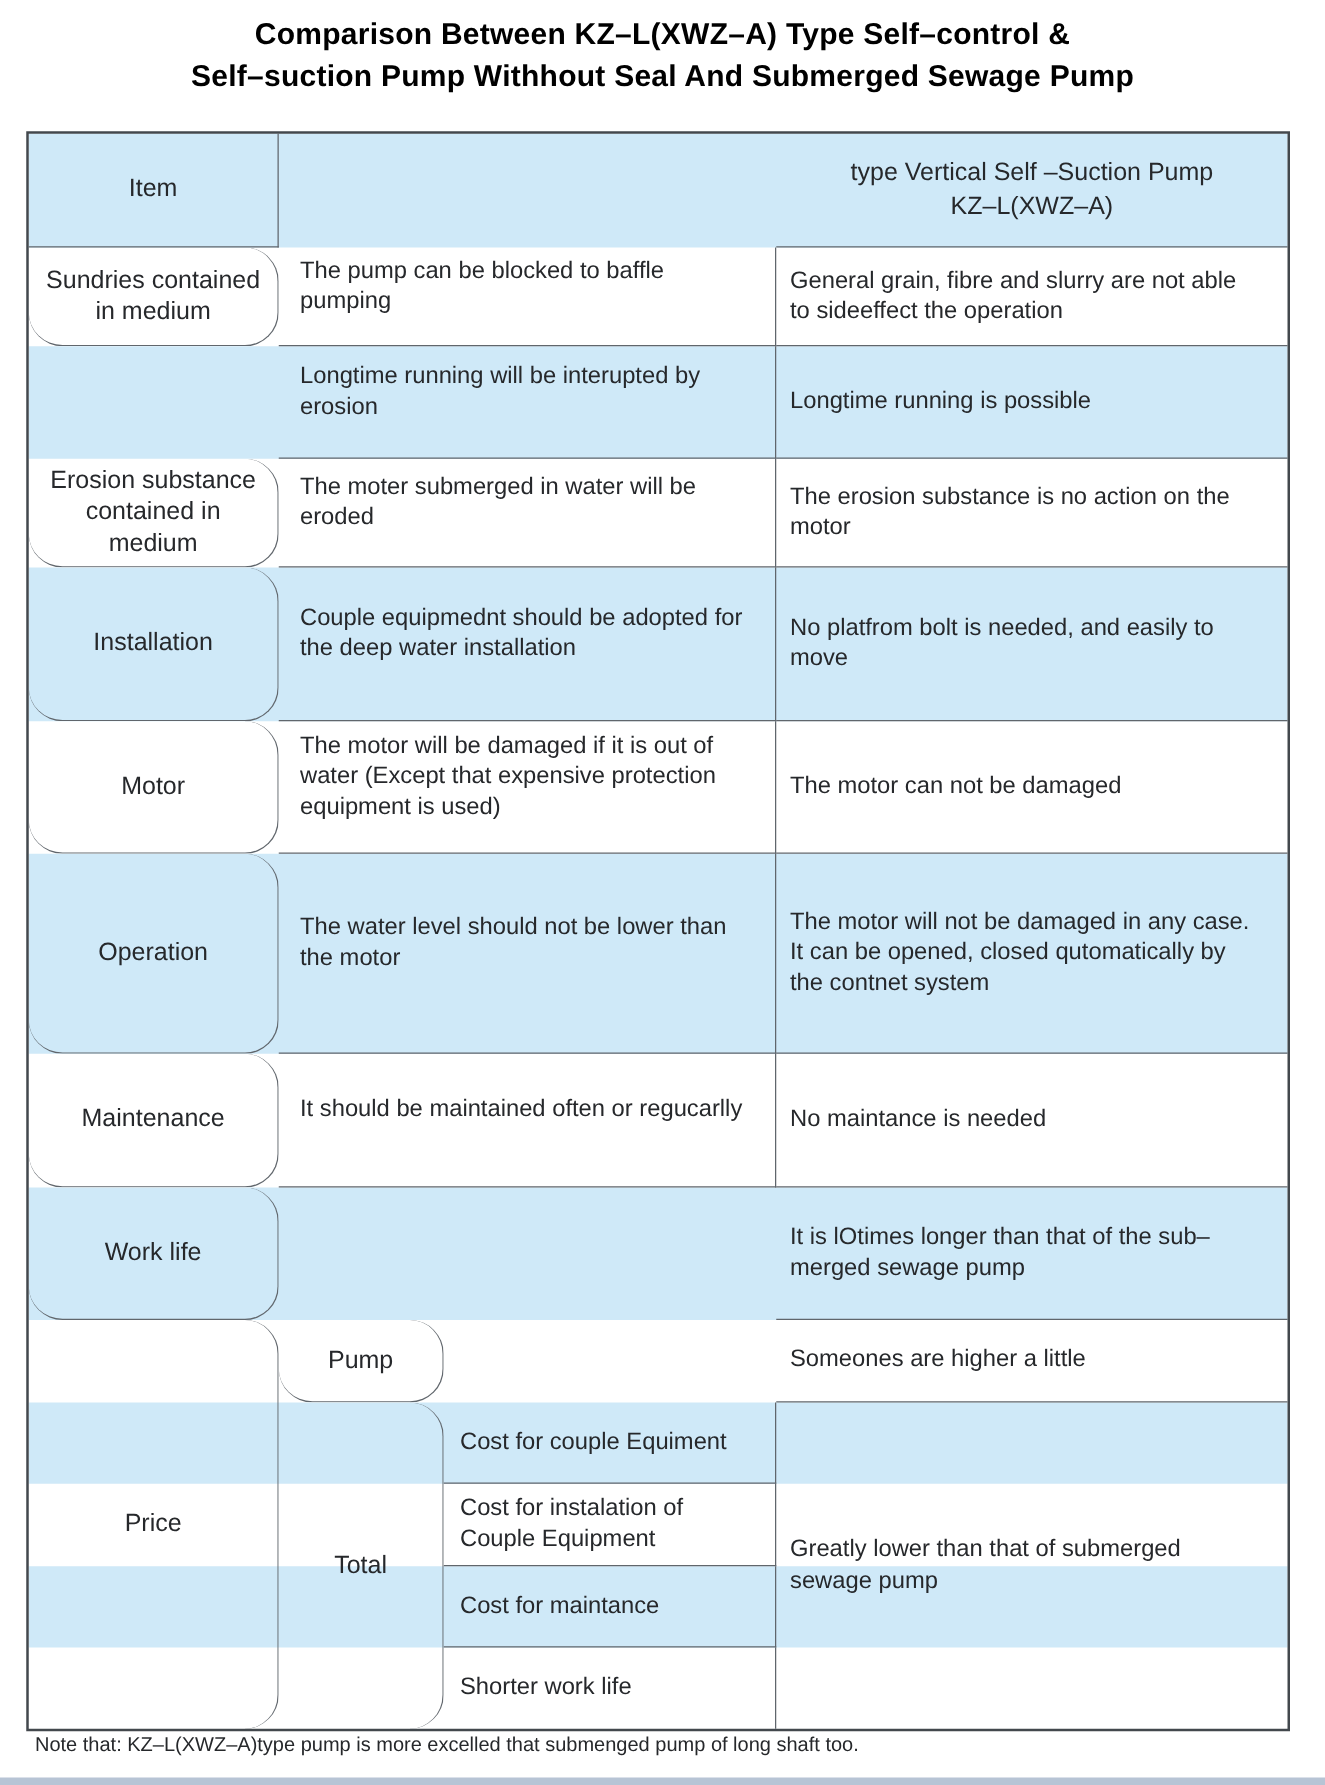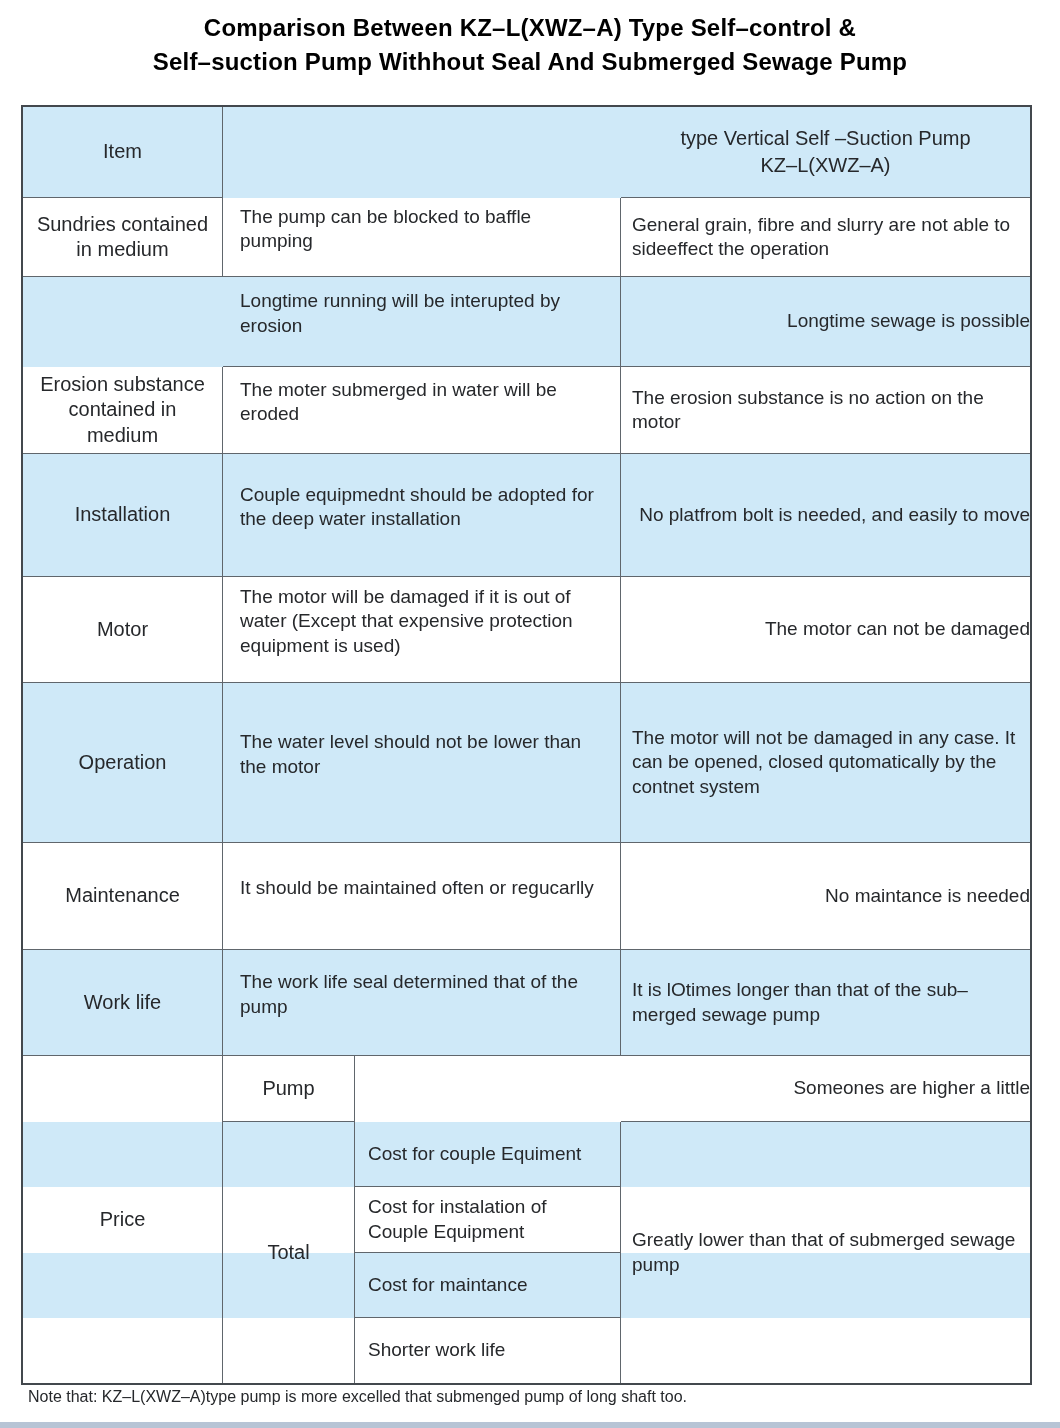--- a/index.html
+++ b/index.html
@@ -22,24 +22,24 @@
        grid-template-columns:200px 132px 266px 409px;
        grid-template-rows:91px 79px 90px 87px 123px 106px 160px 107px 106px 66px 65px 66px 65px 65px;}
   .tbl-frame{position:absolute;left:21px;top:105px;width:1007px;height:1276px;
              border:2px solid var(--line-outer);box-sizing:content-box;pointer-events:none;}
 
   .stripe{background:var(--stripe-blue);}
   .c{position:relative;display:flex;align-items:center;box-sizing:border-box;
      font-size:19px;line-height:1.27;color:var(--text);background:transparent;}
   .center{justify-content:center;text-align:center;padding:0 8px;}
   .hdr{font-size:20px;}
-  .item{font-size:20px;}
+  .item{font-size:20px;border-radius:27px;}
   .pad2{padding:0 18px 16px 17px;}
   .pad2b{padding:0 10px 0 13px;}
-  .pad3{padding:0 0 0 11px;justify-content:flex-end;}
+  .pad3{padding:0 24px 0 11px;}
   .br{border-right:1px solid var(--line-inner);}
   .bb{border-bottom:1px solid var(--line-inner);}
   .stack div{line-height:1.35;}
 
   .note{position:absolute;left:28px;top:1388px;font-size:16px;color:var(--text);}
   .bottom-bar{position:absolute;left:0;bottom:0;width:100%;height:6px;background:var(--bottom-bar);}
 </style>
 </head>
 <body>
 
@@ -77,21 +77,21 @@
         <span>The pump can be blocked to baffle pumping</span>
       </div>
     <div class="c bb pad3" style="grid-area:2/4/3/5">
         <span>General grain, fibre and slurry are not able to sideeffect the operation</span>
       </div>
 
     <div class="c br bb pad2" style="grid-area:3/2/4/4">
         <span>Longtime running will be interupted by erosion</span>
       </div>
     <div class="c bb pad3" style="grid-area:3/4/4/5">
-        <span>Longtime sewage is possible</span>
+        <span>Longtime running is possible</span>
       </div>
 
     <div class="c center br bb item" style="grid-area:4/1/5/2">
         <span>Erosion substance contained in medium</span>
       </div>
     <div class="c br bb pad2" style="grid-area:4/2/5/4">
         <span>The moter submerged in water will be eroded</span>
       </div>
     <div class="c bb pad3" style="grid-area:4/4/5/5">
         <span>The erosion substance is no action on the motor</span>
@@ -133,23 +133,20 @@
     <div class="c br bb pad2" style="grid-area:8/2/9/4">
         <span>It should be maintained often or regucarlly</span>
       </div>
     <div class="c bb pad3" style="grid-area:8/4/9/5">
         <span>No maintance is needed</span>
       </div>
 
     <div class="c center br bb item" style="grid-area:9/1/10/2">
         <span>Work life</span>
       </div>
-    <div class="c br bb pad2" style="grid-area:9/2/10/4">
-        <span>The work life seal determined that of the pump</span>
-      </div>
     <div class="c bb pad3" style="grid-area:9/4/10/5">
         <span>It is lOtimes longer than that of the sub–merged sewage pump</span>
       </div>
 
     <div class="c center br item" style="grid-area:10/1/15/2">
       <span>Price</span>
     </div>
     <div class="c center br bb item" style="grid-area:10/2/11/3">
       <span>Pump</span>
     </div>

